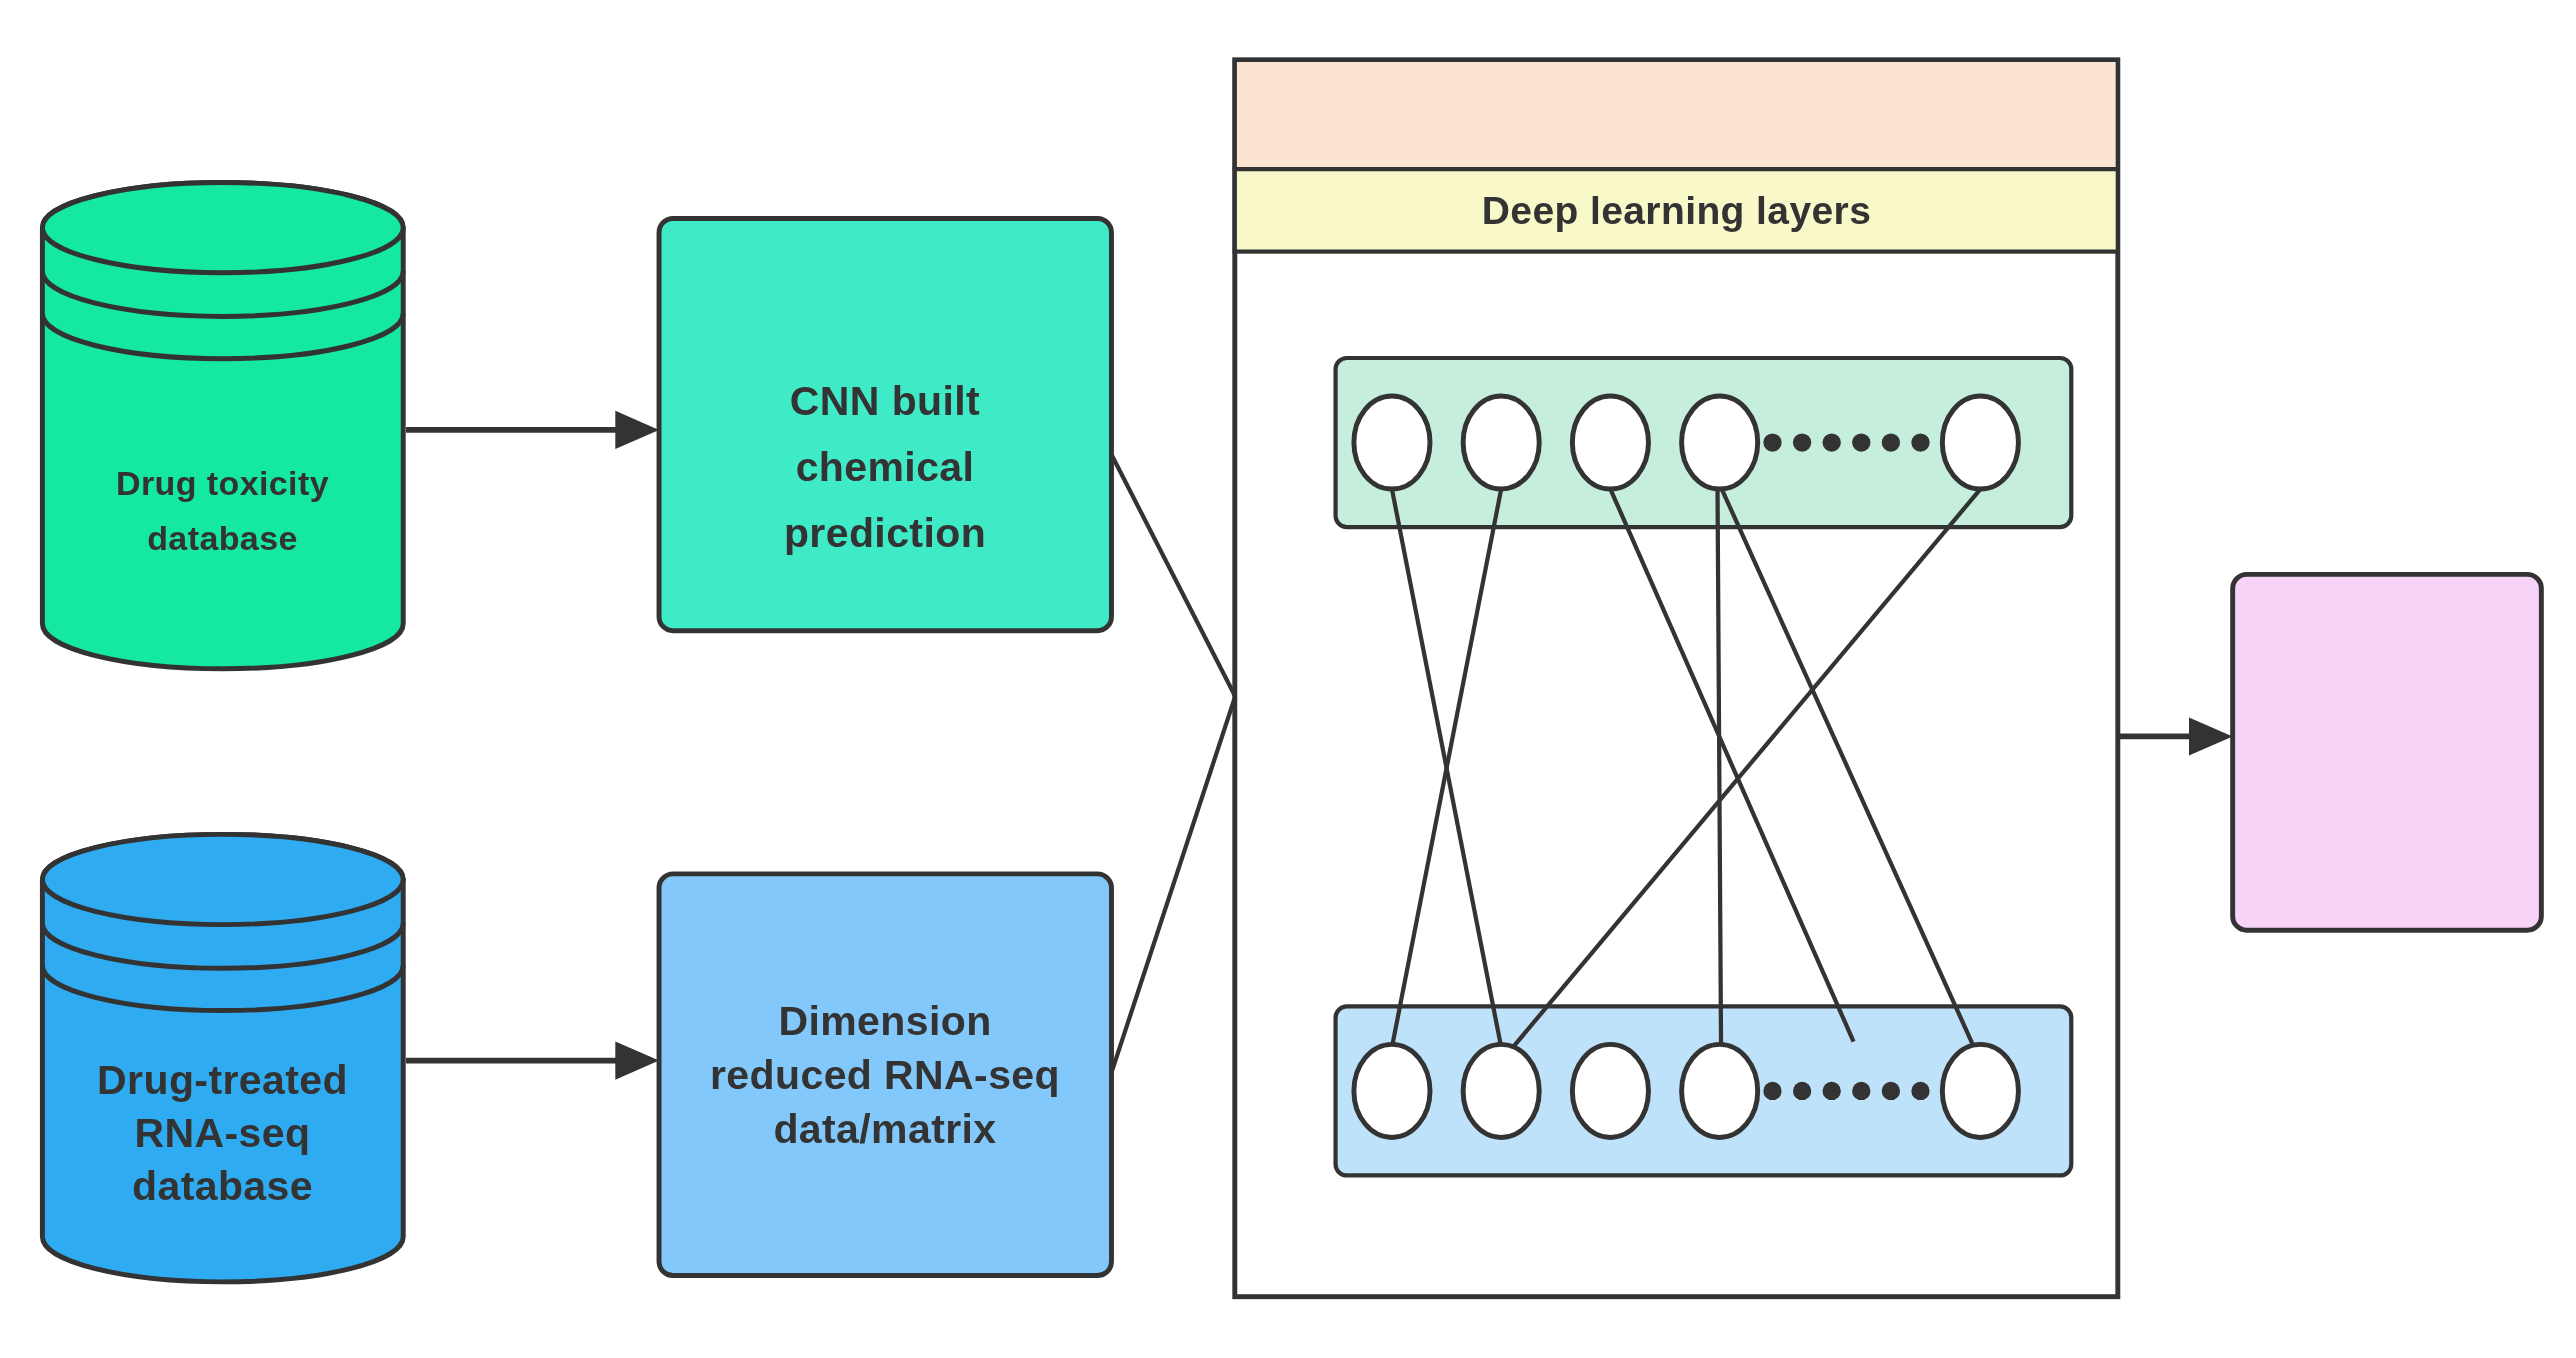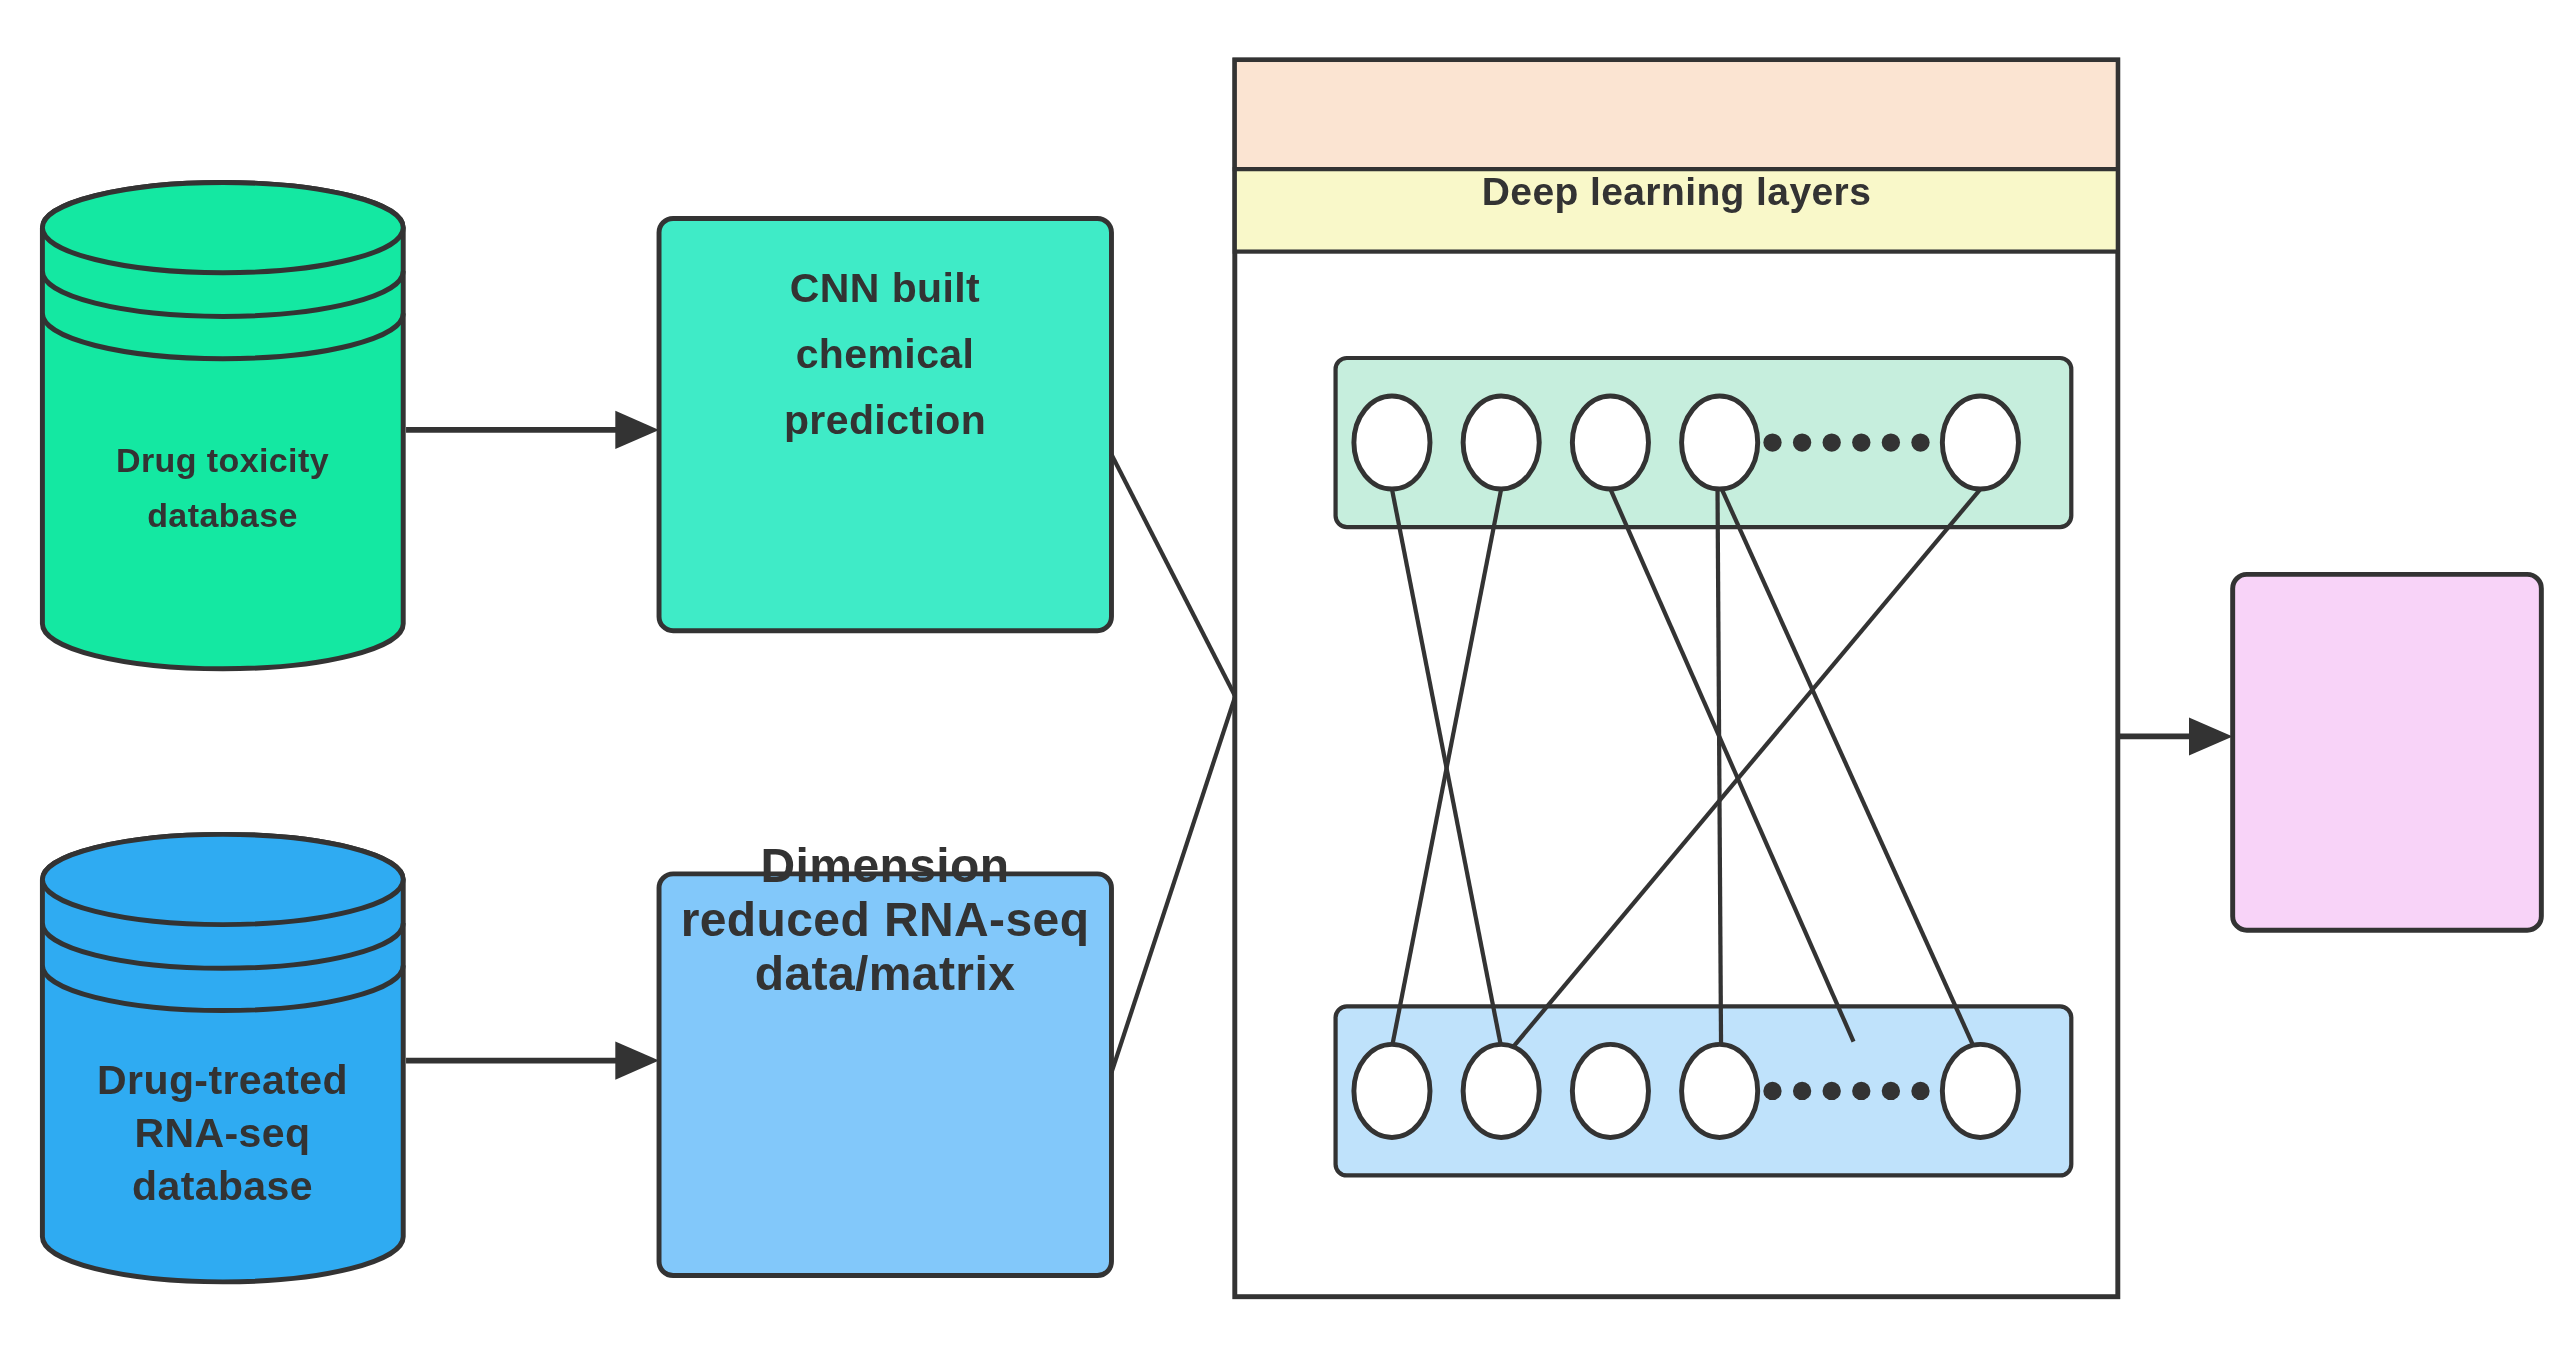--- a/index.html
+++ b/index.html
@@ -22,31 +22,31 @@
   }
   .ink  { stroke: #333333; }
   .s8   { stroke-width: 8px; }
   .s7   { stroke-width: 7px; }
   .s6   { stroke-width: 6px; }
   .nf   { fill: none; }
   .label {
     position: absolute;
     display: flex;
     flex-direction: column;
-    justify-content: flex-start;
+    justify-content: center;
     align-items: center;
     text-align: center;
     font-weight: bold;
     color: #333333;
     letter-spacing: 0.4px;
   }
   .lbl-db1 { left: 42px;   top: 433px;  width: 361px;  height: 155px; font-size: 34px; line-height: 55px; }
   .lbl-cnn { left: 659px;  top: 261px;  width: 452px;  height: 412px; font-size: 41px; line-height: 54px; gap: 12px; }
   .lbl-db2 { left: 42px;   top: 1054px; width: 361px;  height: 159px; font-size: 41px; line-height: 53px; }
-  .lbl-dim { left: 659px;  top: 839px; width: 452px;  height: 402px; font-size: 48px; line-height: 54px; }
+  .lbl-dim { left: 659px;  top: 874px; width: 452px;  height: 402px; font-size: 41px; line-height: 54px; }
   .lbl-dl  { left: 1235px; top: 171px;  width: 883px; height: 79px; font-size: 39px; line-height: 42px; }
   .lbl-res { left: 2233px; top: 574px;  width: 309px;  height: 356px; font-size: 41px; line-height: 54px; }
 </style>
 </head>
 <body>
 
 <div class="canvas">
 
   <svg width="2576" height="1358" viewBox="0 0 3655 1927">
 

